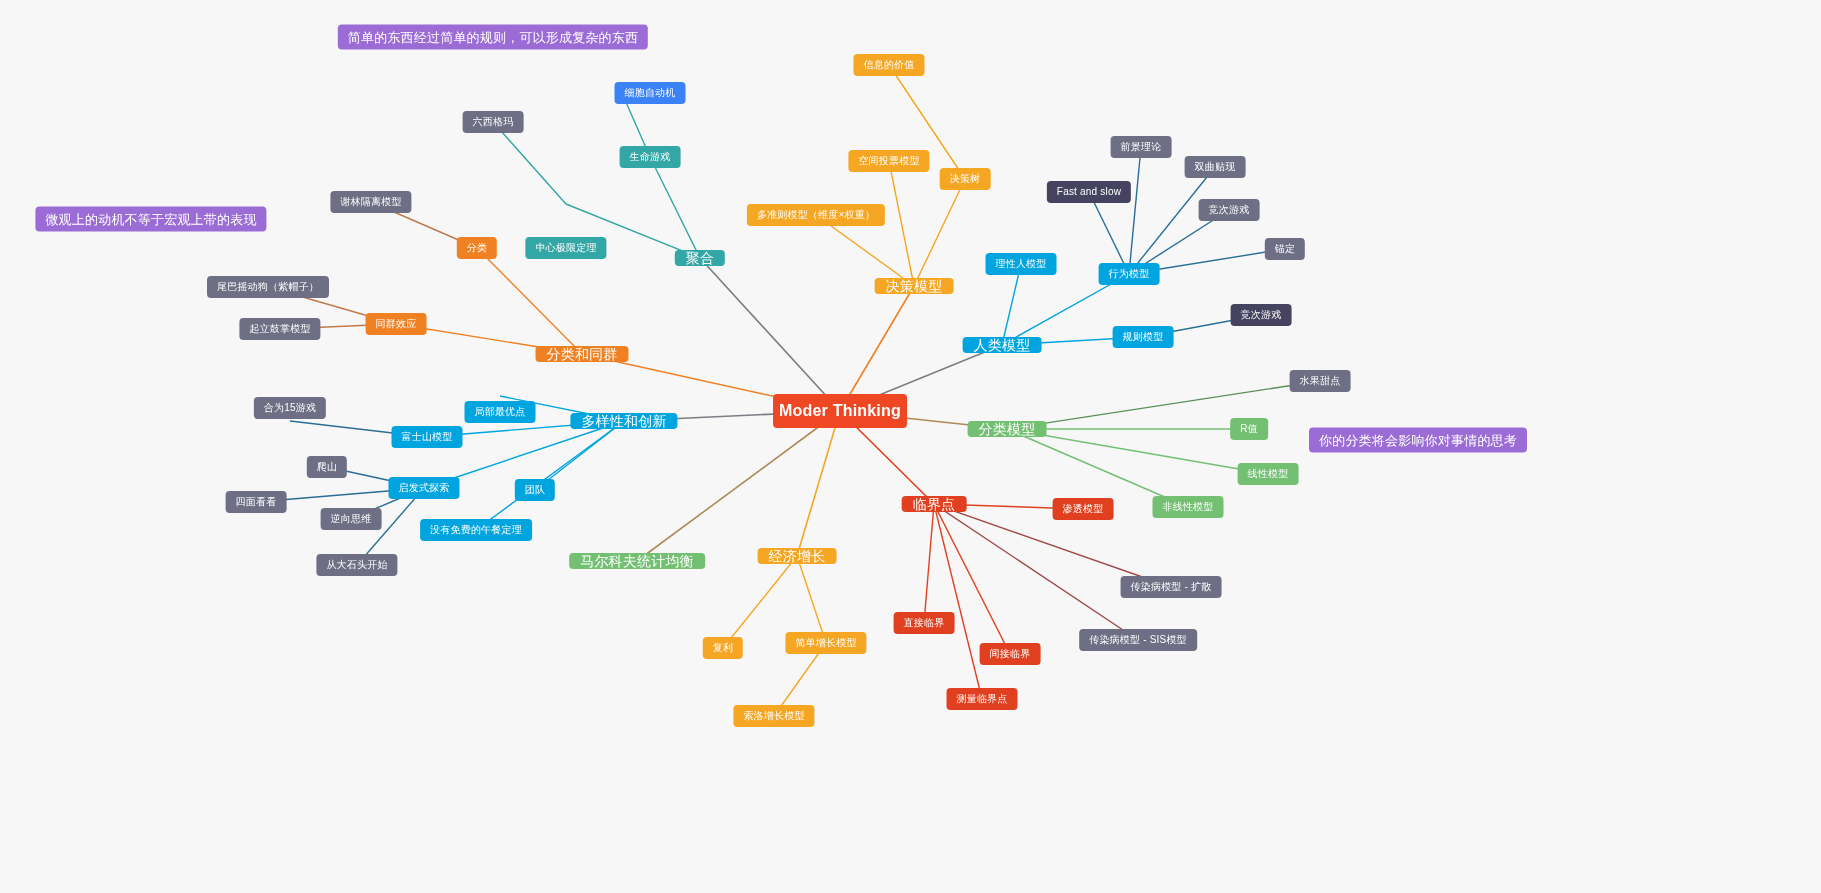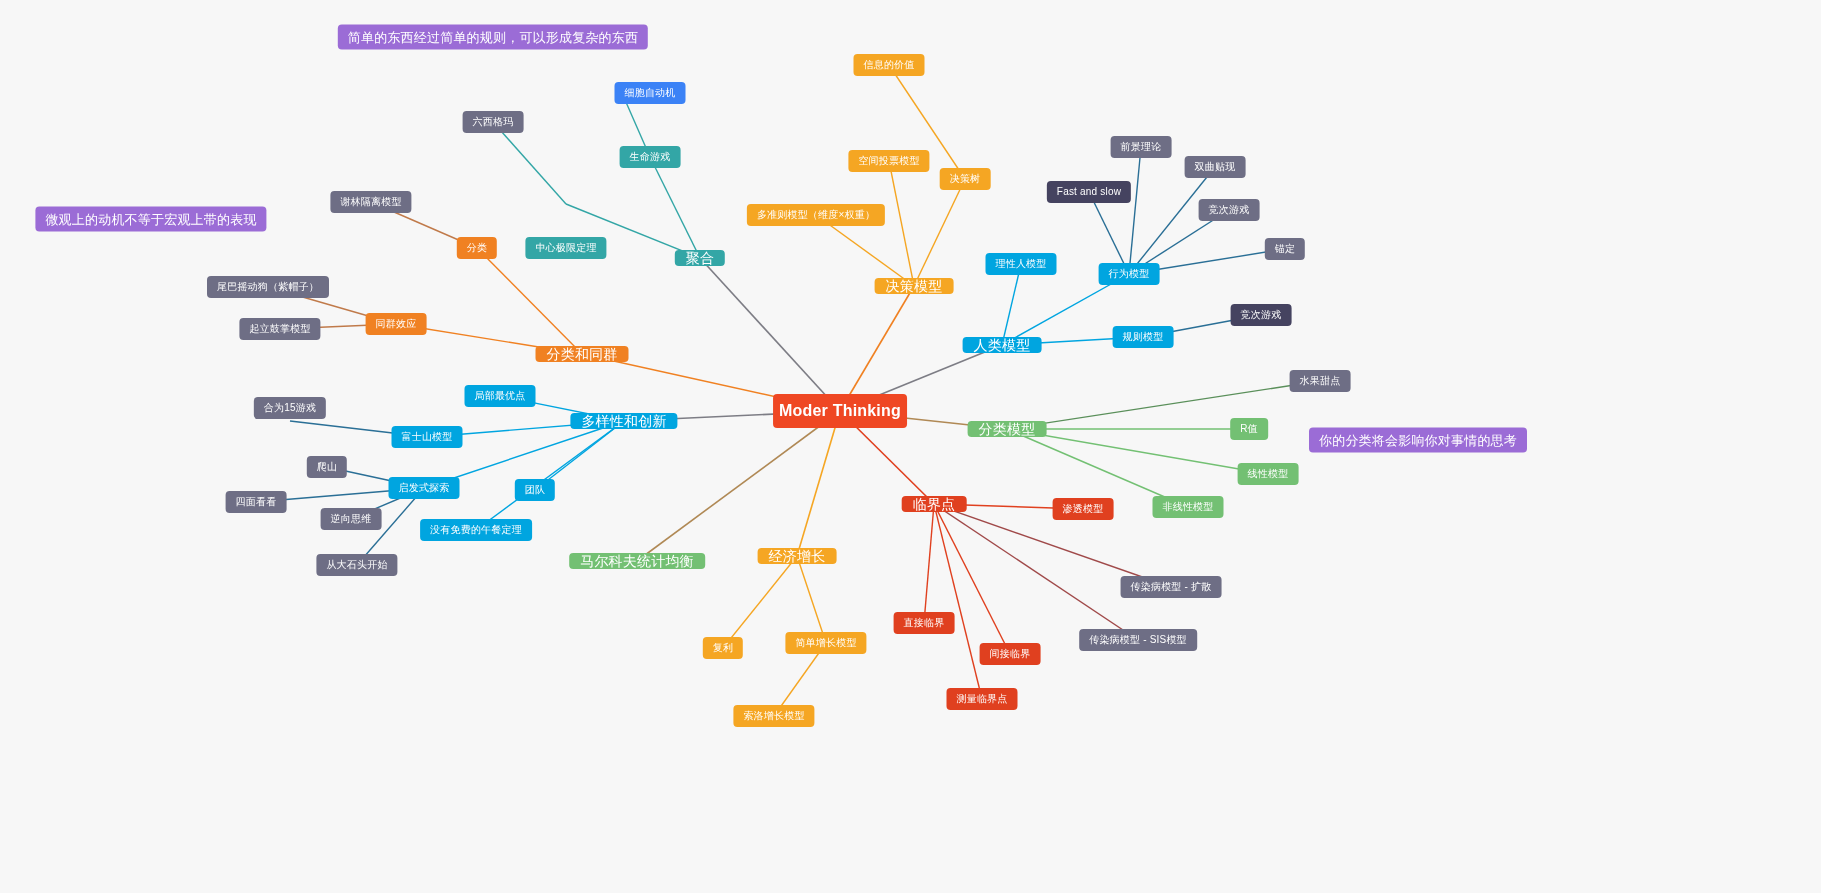--- a/index.html
+++ b/index.html
@@ -215,21 +215,21 @@
     </div>
     <div class="node n-l2" style="left: 774px; top: 716px; background: rgb(245, 166, 35);">
       <span>索洛增长模型</span>
     </div>
     <div class="node n-l1" style="left: 637px; top: 561px; background: rgb(115, 192, 115);">
       <span>马尔科夫统计均衡</span>
     </div>
     <div class="node n-l1" style="left: 624px; top: 421px; background: rgb(0, 165, 224);">
       <span>多样性和创新</span>
     </div>
-    <div class="node n-l2" style="left: 500px; top: 396px; background: rgb(0, 165, 224);">
+    <div class="node n-l2" style="left: 500px; top: 412px; background: rgb(0, 165, 224);">
       <span>局部最优点</span>
     </div>
     <div class="node n-l2" style="left: 427px; top: 437px; background: rgb(0, 165, 224);">
       <span>富士山模型</span>
     </div>
     <div class="node n-l2" style="left: 290px; top: 408px; background: rgb(110, 110, 133);">
       <span>合为15游戏</span>
     </div>
     <div class="node n-l2" style="left: 424px; top: 488px; background: rgb(0, 165, 224);">
       <span>启发式探索</span>

